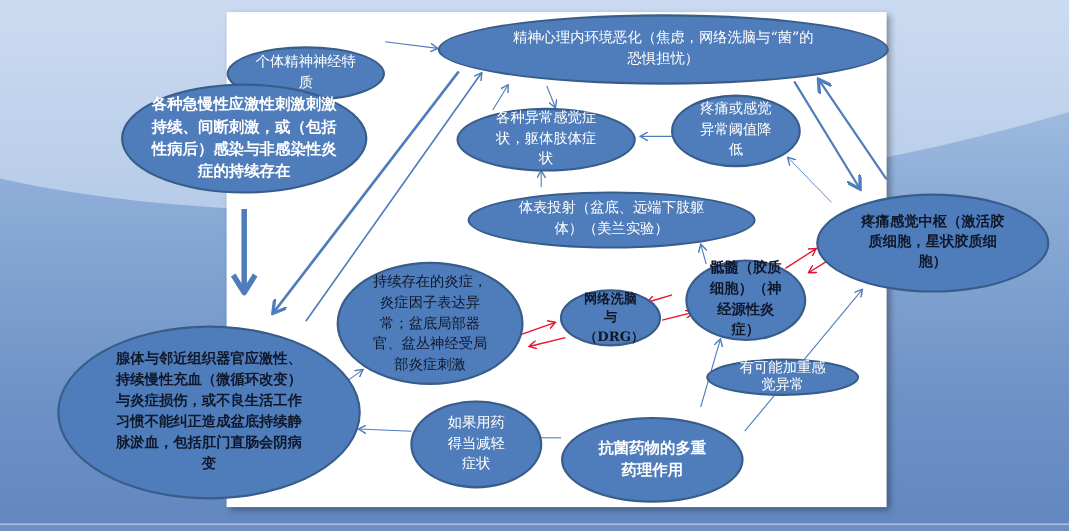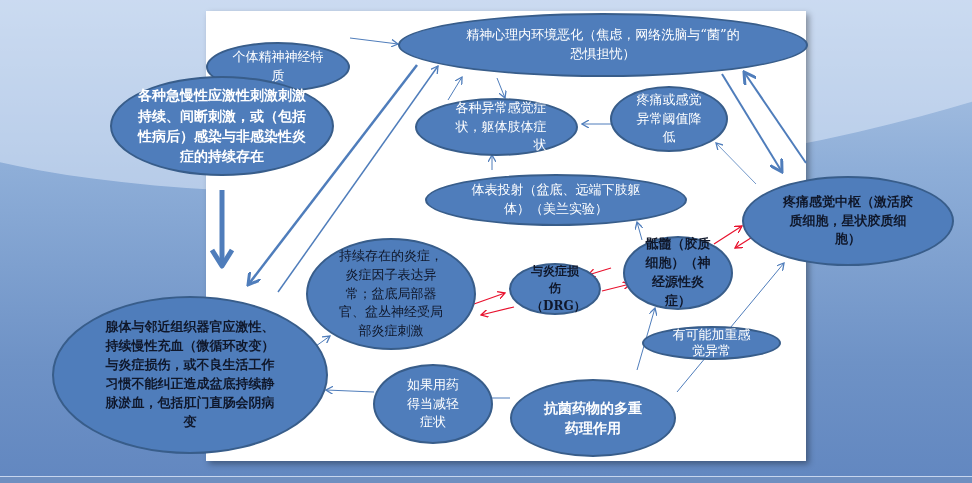--- a/index.html
+++ b/index.html
@@ -101,42 +101,42 @@
 </div>
 
 <div class="node" style="left:398px;top:13px;width:410px;height:64px;">
   <span style="width:280px">精神心理内环境恶化（焦虑，网络洗脑与“菌”的恐惧担忧）</span>
 </div>
 
 <div class="node bold" style="left:110px;top:76px;width:224px;height:100px;font-size:14px;">
   <span style="width:170px">各种急慢性应激性刺激刺激持续、间断刺激，或（包括性病后）感染与非感染性炎症的持续存在</span>
 </div>
 
-<div class="node" style="left:415px;top:98px;width:163px;height:58px;text-align:right;">
+<div class="node" style="left:415px;top:98px;width:163px;height:58px;">
   <span style="width:100px">各种异常感觉症状，躯体肢体症状</span>
 </div>
 
 <div class="node" style="left:610px;top:86px;width:118px;height:66px;">
   <span style="width:70px">疼痛或感觉异常阈值降低</span>
 </div>
 
 <div class="node" style="left:425px;top:174px;width:262px;height:52px;">
   <span style="width:170px">体表投射（盆底、远端下肢躯体）（美兰实验）</span>
 </div>
 
 <div class="node red" style="left:742px;top:176px;width:212px;height:90px;">
   <span style="width:140px">疼痛感觉中枢（激活胶质细胞，星状胶质细胞）</span>
 </div>
 
 <div class="node red" style="left:306px;top:238px;width:170px;height:112px;font-weight:normal;font-family:Liberation Serif, serif;">
   <span style="width:112px">持续存在的炎症，炎症因子表达异常；盆底局部器官、盆丛神经受局部炎症刺激</span>
 </div>
 
 <div class="node red" style="left:509px;top:263px;width:92px;height:52px;font-size:12px;">
-  <span style="width:48px">与炎症损伤（DRG）</span>
+  <span style="width:48px">网络洗脑与（DRG）</span>
 </div>
 
 <div class="node red" style="left:623px;top:236px;width:110px;height:74px;">
   <span style="width:66px">骶髓（胶质细胞）（神经源性炎症）</span>
 </div>
 
 <div class="node red" style="left:52px;top:296px;width:276px;height:158px;">
   <span style="width:176px">腺体与邻近组织器官应激性、持续慢性充血（微循环改变）与炎症损伤，或不良生活工作习惯不能纠正造成盆底持续静脉淤血，包括肛门直肠会阴病变</span>
 </div>
 

